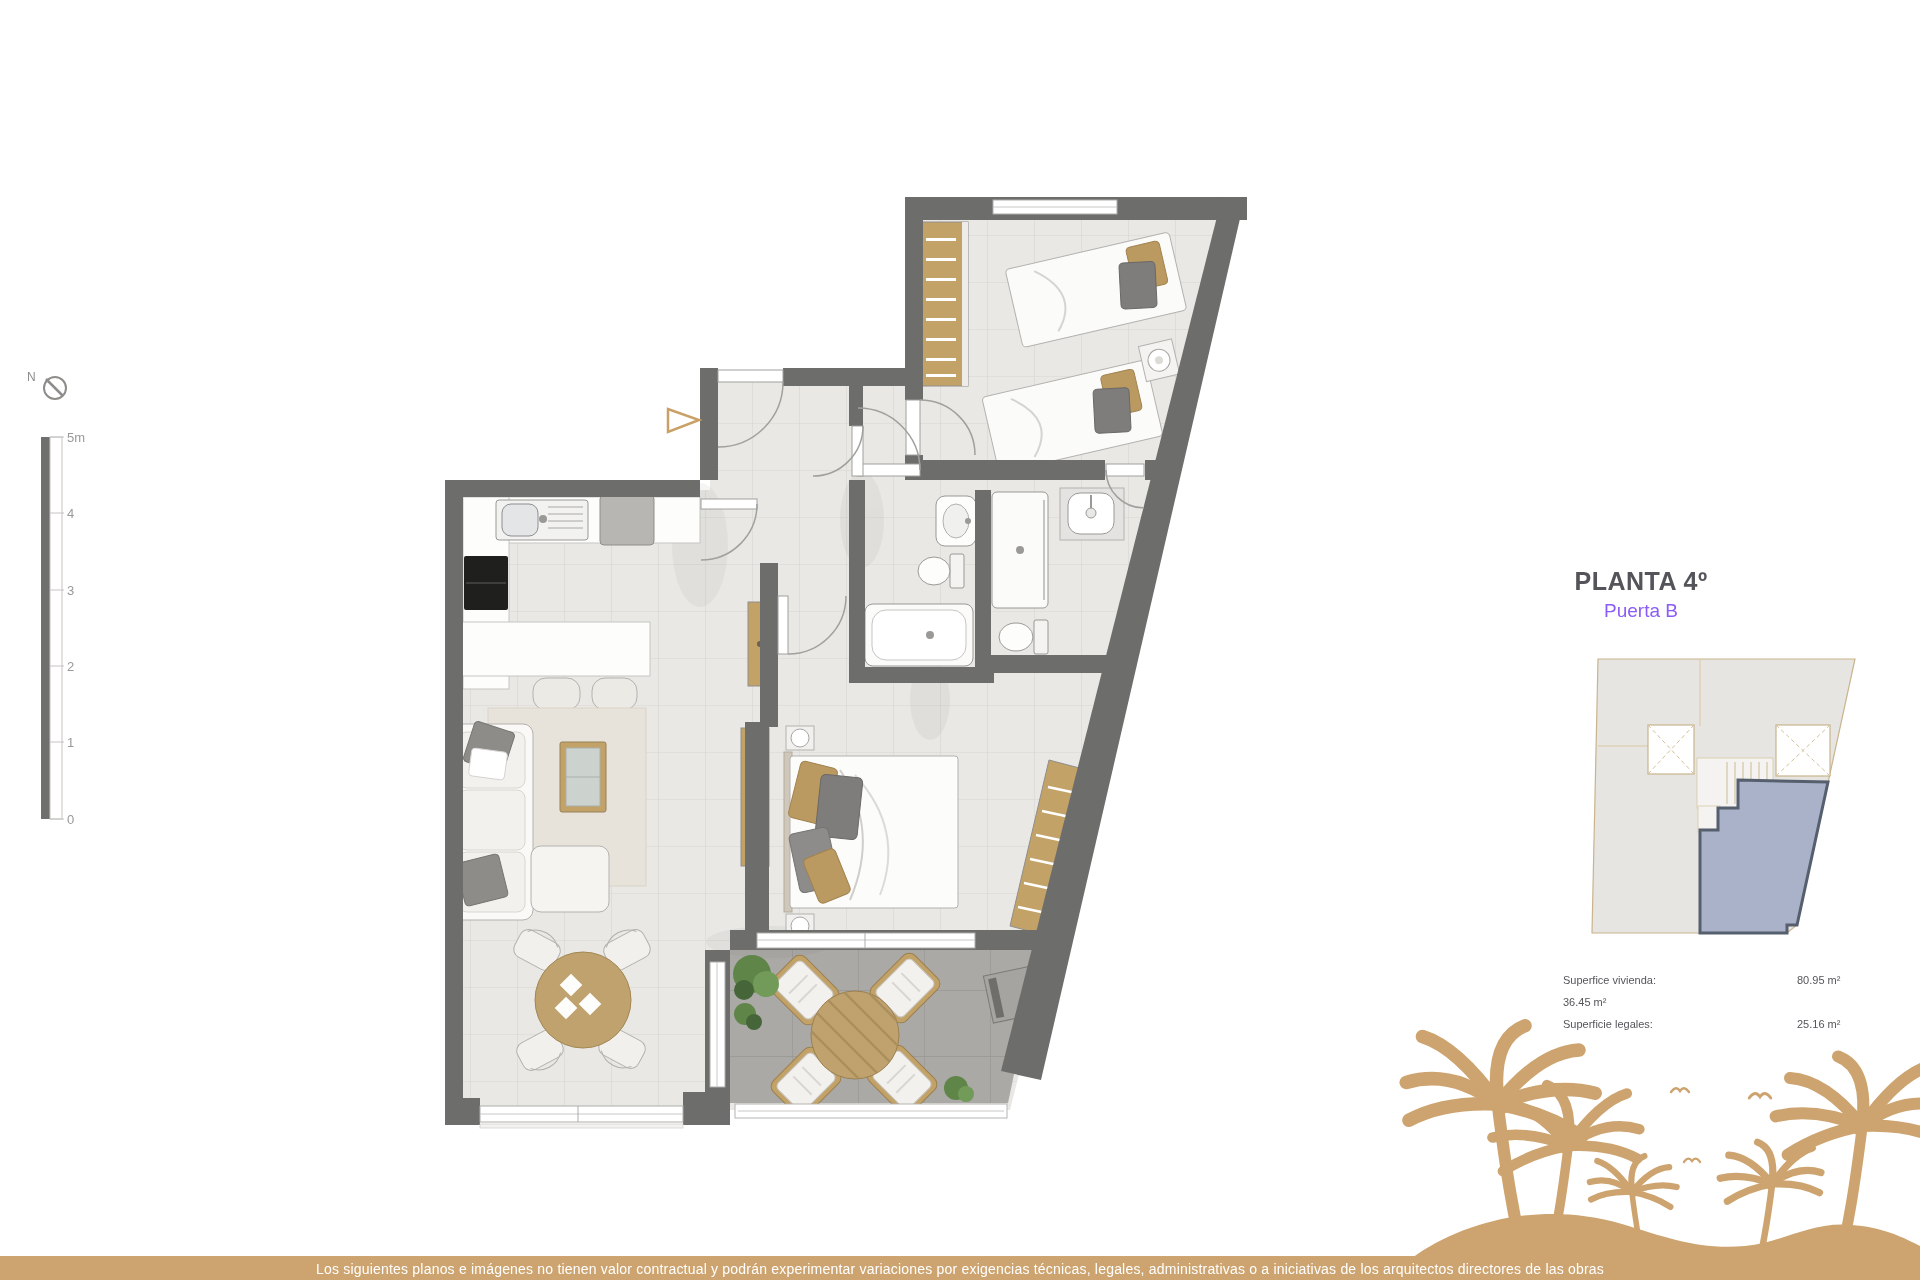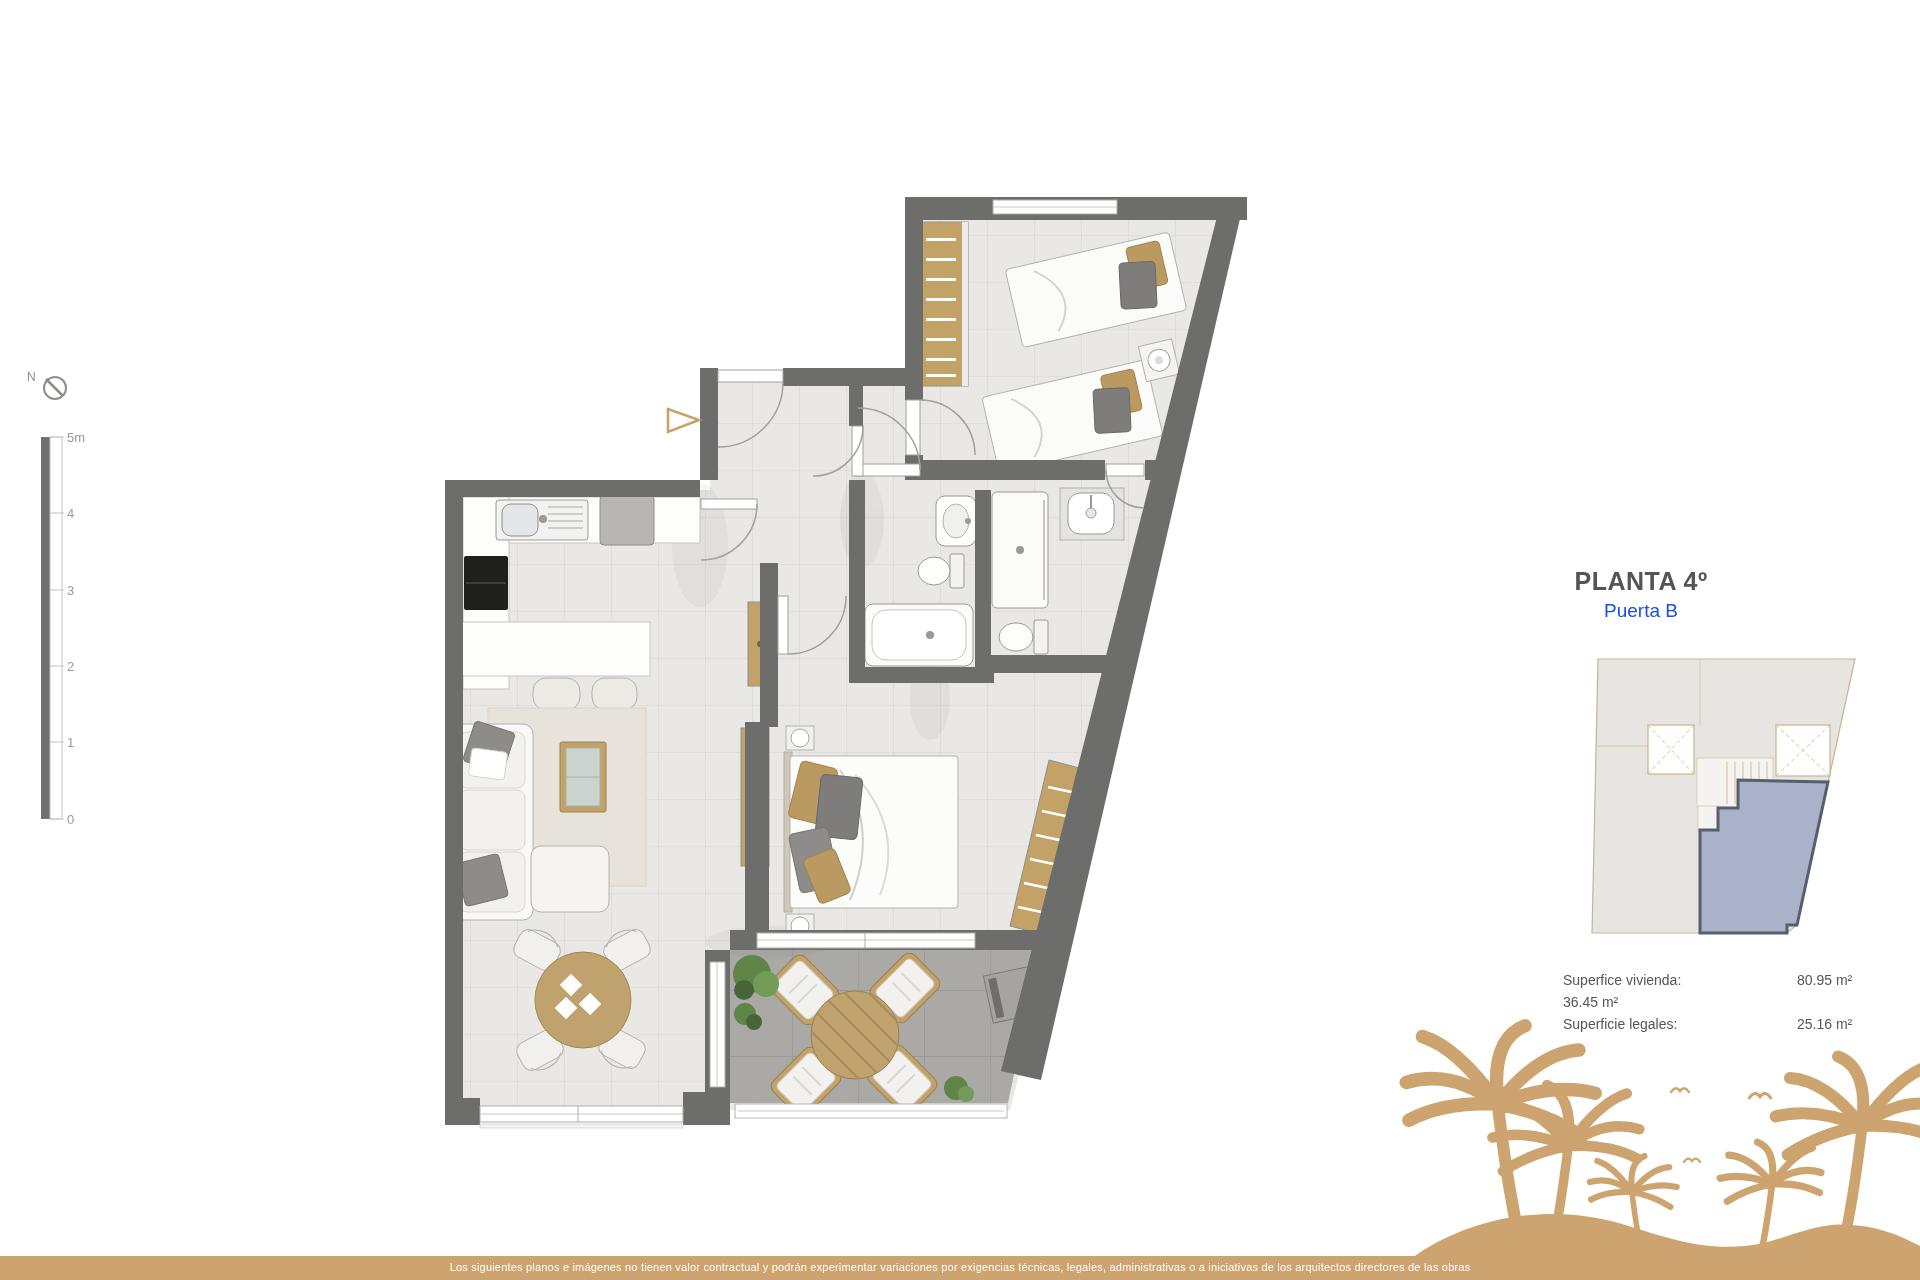--- a/index.html
+++ b/index.html
@@ -1,30 +1,30 @@
 <!DOCTYPE html>
 <html><head>
 <meta charset="utf-8">
 <style>
   html,body{margin:0;padding:0;background:#ffffff;}
   .page{position:relative;width:1920px;height:1280px;background:#ffffff;overflow:hidden;
         font-family:"Liberation Sans",sans-serif;}
   .plan-svg{position:absolute;left:0;top:0;width:1920px;height:1280px;}
   .title-block{position:absolute;left:1511px;top:567px;width:260px;text-align:center;z-index:5;}
   .title-block .title{font-size:25px;font-weight:bold;color:#54555a;letter-spacing:.5px;}
-  .title-block .subtitle{font-size:19px;color:#1d4ed8;margin-top:4px;}
+  .title-block .subtitle{font-size:19px;color:#8b5cf6;margin-top:4px;}
   .areas{position:absolute;left:1563px;top:969px;width:320px;z-index:5;
-         font-size:14px;color:#54555a;line-height:22px;}
+         font-size:11px;color:#54555a;line-height:22px;}
   .area-row{display:flex;align-items:flex-end;}
   .area-label{width:234px;}
   .area-label span{display:block;}
   .area-value{white-space:nowrap;}
   .footer-band{position:absolute;left:0;top:1256px;width:1920px;height:24px;background:#cda46f;z-index:6;}
   .footer-text{position:absolute;left:0;top:1261px;width:1920px;text-align:center;color:#ffffff;
-               font-size:11px;letter-spacing:.2px;z-index:7;}
+               font-size:14px;letter-spacing:.2px;z-index:7;}
 </style>
 </head>
 <body>
 
 <div class="page">
 
 <svg class="plan-svg" viewBox="0 0 1920 1280">
   <defs>
     <pattern id="tiles" width="47" height="47" patternUnits="userSpaceOnUse">
       <rect width="47" height="47" fill="#e9e8e5"></rect>

